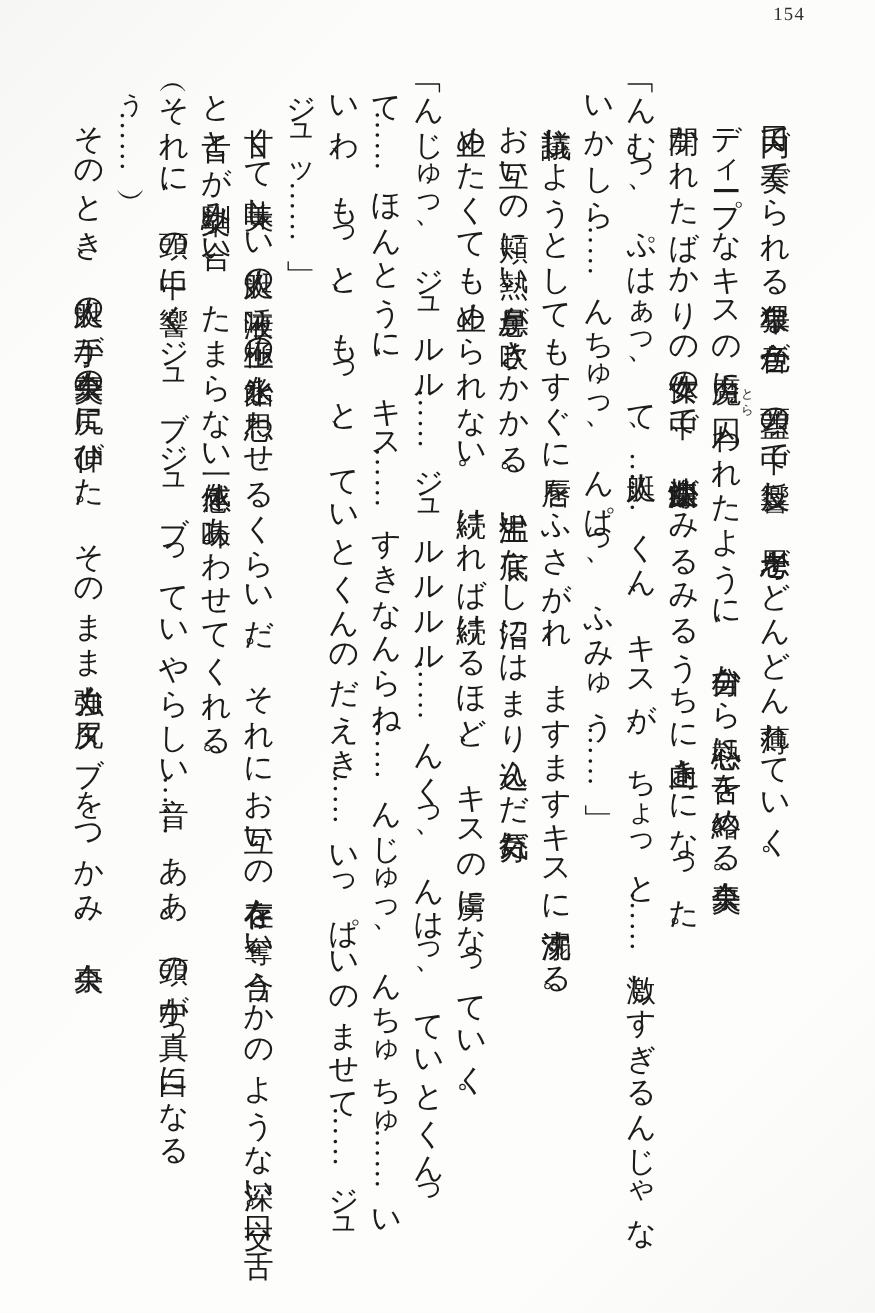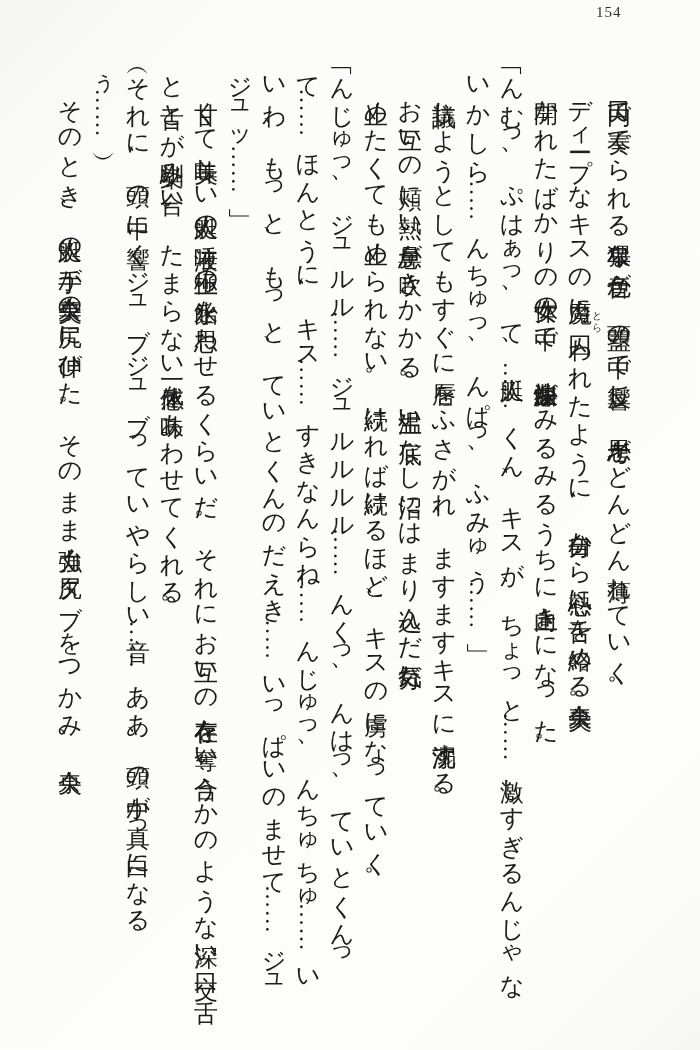--- a/index.html
+++ b/index.html
@@ -17,21 +17,21 @@
   .page {
     position: absolute;
     inset: 0;
     background: linear-gradient(135deg, #f6f6f4 0%, #fcfcfa 18%, #fdfdfb 82%, #f7f7f5 100%);
   }
   .page-number {
     position: absolute;
     top: 4px;
     left: 596px;
     width: 48px;
-    text-align: left;
+    text-align: right;
     font-size: 15px;
     letter-spacing: 1px;
     color: #2e2e2e;
   }
   .text-block {
     position: absolute;
     top: 60px;
     right: 64px;
     height: 938px;
     writing-mode: vertical-rl;

